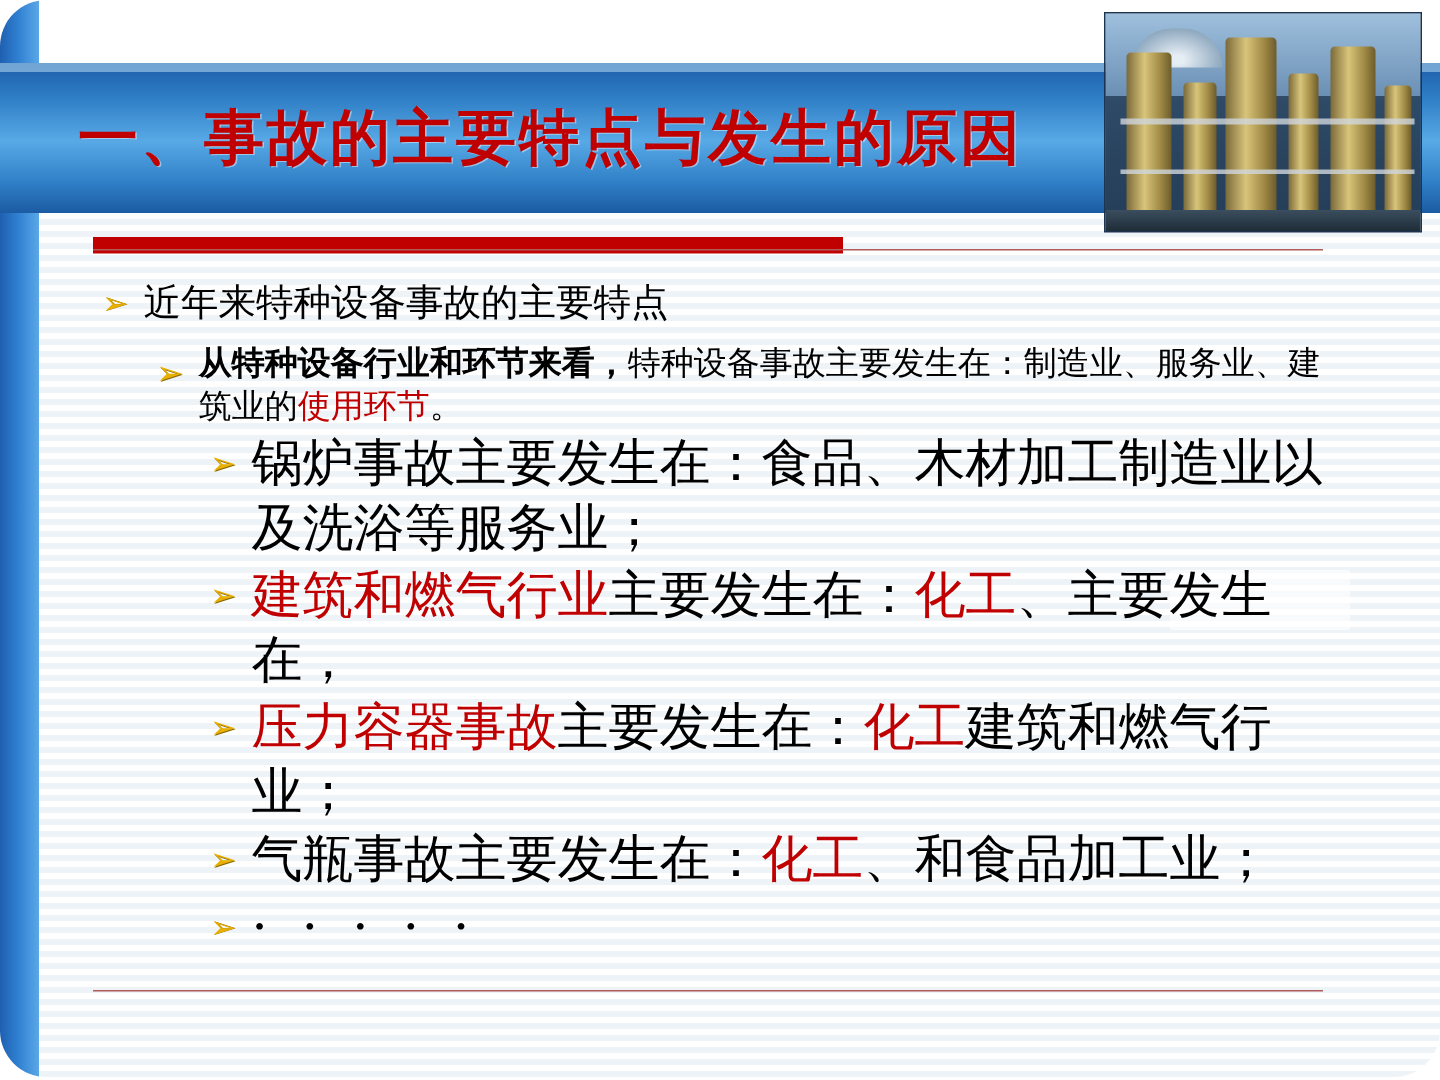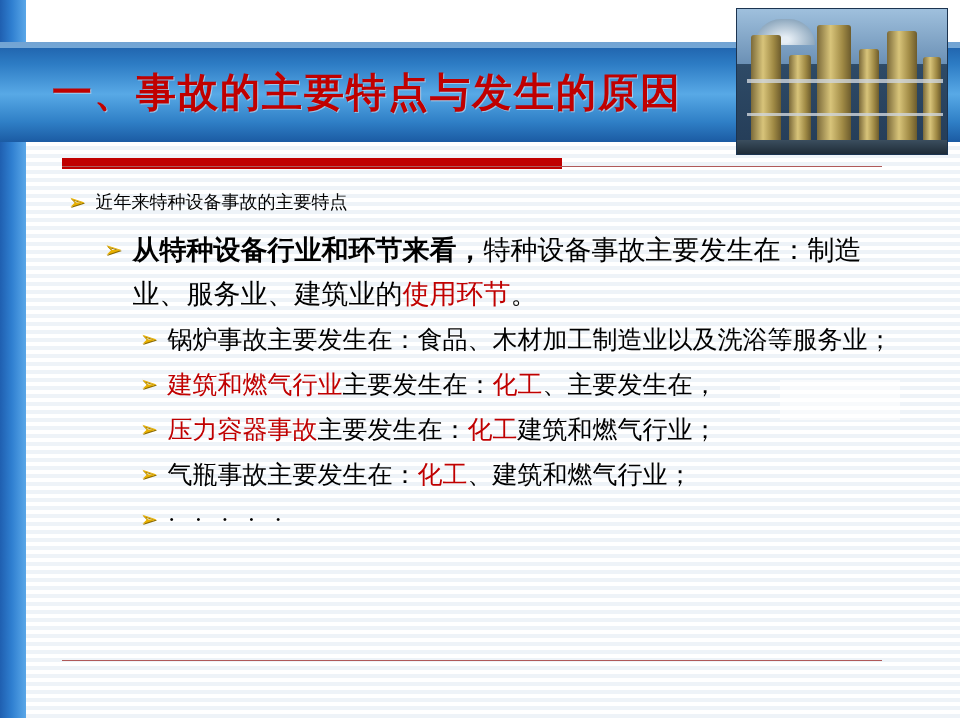--- a/index.html
+++ b/index.html
@@ -13,20 +13,21 @@
     font-family: "DejaVu Serif", "Liberation Serif", serif;
     background: #ffffff;
   }
 
   .slide {
     position: relative;
     width: 960px;
     height: 718px;
     background: #ffffff;
     overflow: hidden;
+    border-radius: 31px;
   }
 
   
   .left-bar {
     position: absolute;
     left: 0;
     top: 0;
     width: 26px;
     height: 720px;
     background: linear-gradient(to right, #1f5fb0 0%, #2f7fd0 45%, #5aa7e8 100%);
@@ -186,32 +187,32 @@
   .btext {
     flex: 1 1 auto;
     font-size: 25px;
     line-height: 40px;
     color: #000000;
   }
 
   
   .lvl1 { margin-left: 6px; }
   .lvl1 .arrow { font-size: 21px; }
-  .lvl1 .btext { font-size: 18px; }
+  .lvl1 .btext { font-size: 25px; }
 
   
   .lvl2 { margin-left: 42px; margin-bottom: 2px; }
   .lvl2 .arrow { font-size: 22px; line-height: 44px; }
-  .lvl2 .btext { font-size: 27px; line-height: 44px; font-weight: bold; }
+  .lvl2 .btext { font-size: 22px; line-height: 28px; font-weight: bold; }
   .lvl2 .btext .normal { font-weight: normal; }
 
   
   .lvl3 { margin-left: 78px; margin-bottom: 2px; }
   .lvl3 .arrow { font-size: 21px; line-height: 43px; }
-  .lvl3 .btext { font-size: 25px; line-height: 43px; font-family: Liberation Serif, serif; }
+  .lvl3 .btext { font-size: 34px; line-height: 43px; }
 
   .red { color: #c00000; }
   .dots { letter-spacing: 6px; font-size: 28px; }
 
   
   .light-patch {
     position: absolute;
     right: 60px;
     top: 380px;
     width: 120px;
@@ -285,21 +286,21 @@
     <div class="bullet-row lvl3">
       <span class="arrow">➢</span>
       <span class="btext">
         <span class="red">压力容器事故</span><span>主要发生在：</span><span class="red">化工</span><span>建筑和燃气行业；</span>
       </span>
     </div>
 
     <div class="bullet-row lvl3">
       <span class="arrow">➢</span>
       <span class="btext">
-        <span>气瓶事故主要发生在：</span><span class="red">化工</span><span>、建筑和燃气行业；</span>
+        <span>气瓶事故主要发生在：</span><span class="red">化工</span><span>、和食品加工业；</span>
       </span>
     </div>
 
     <div class="bullet-row lvl3">
       <span class="arrow">➢</span>
       <span class="btext dots">· · · · ·</span>
     </div>
 
   </div>
 </div>

